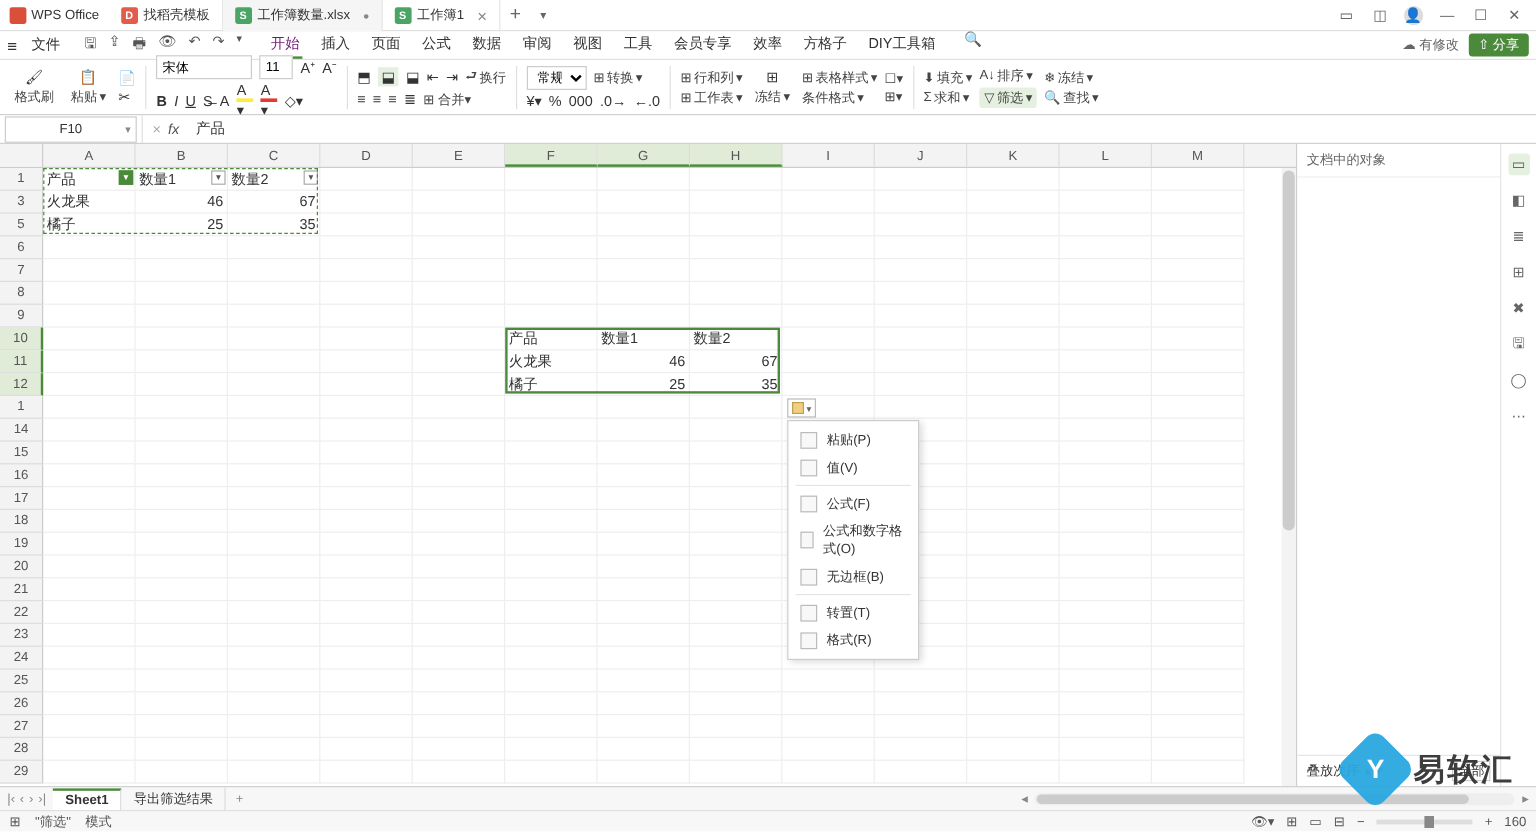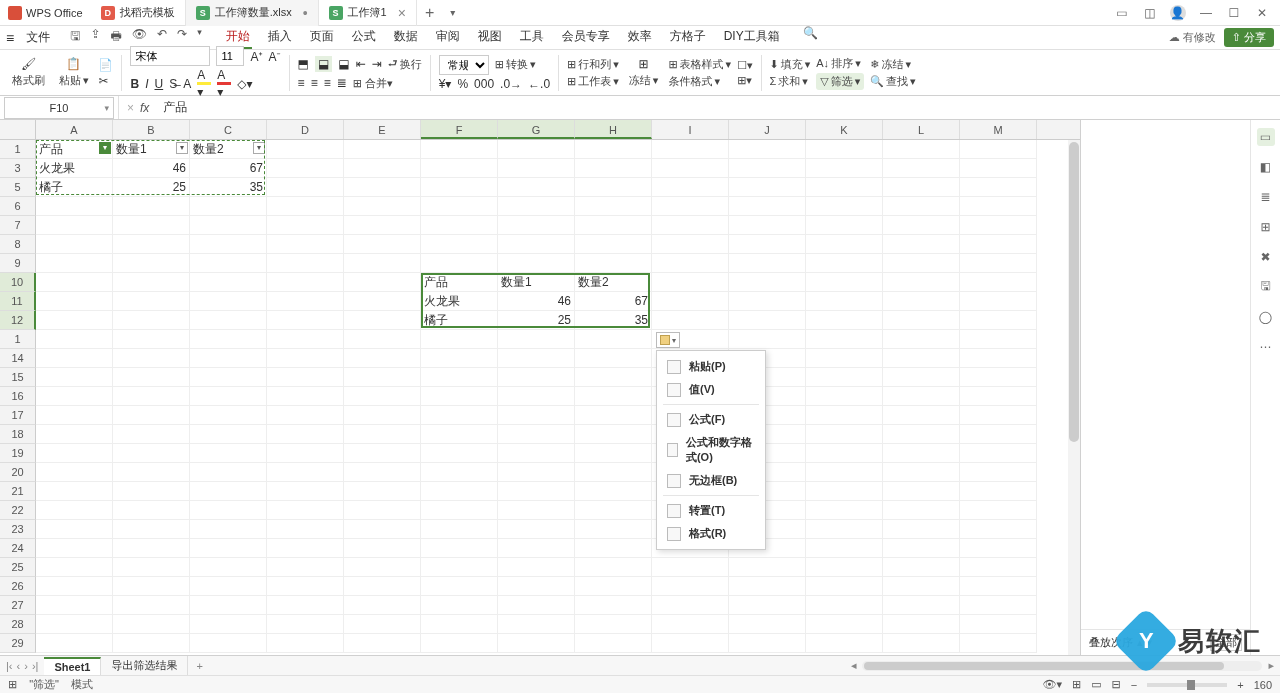--- a/index.html
+++ b/index.html
@@ -21,21 +21,21 @@
 
 
 .menubar { height: 24px; display: flex; align-items: center; padding: 0 6px; gap: 2px; border-bottom: 1px solid #e0e0e0; }
 .menu-left { display: flex; align-items: center; gap: 8px; }
 .hamburger { font-size: 14px; }
 .file-menu { font-size: 12px; padding: 0 4px; }
 .qat { display: flex; gap: 10px; padding: 0 8px; }
 .qat-icon { color: #555; cursor: pointer; }
 .menu-tabs { display: flex; gap: 14px; margin-left: 12px; }
 .menu-tab { font-size: 12px; padding: 2px 2px; cursor: pointer; }
-.menu-tab.active { color: #b91c1c; border-bottom: 2px solid #4a8a3a; }
+.menu-tab.active { color: #701a75; border-bottom: 2px solid #4a8a3a; }
 .menu-right { margin-left: auto; display: flex; align-items: center; gap: 8px; }
 .has-changes { color: #666; font-size: 11px; display: flex; align-items: center; gap: 3px; }
 .share-btn { background: #4a8a3a; color: #fff; padding: 2px 8px; border-radius: 3px; font-size: 11px; display: flex; align-items: center; gap: 3px; }
 
 
 .ribbon { height: 46px; display: flex; align-items: center; padding: 4px 8px; border-bottom: 1px solid #d0d0d0; gap: 6px; }
 .rib-group { display: flex; flex-direction: column; align-items: center; gap: 2px; padding: 0 4px; }
 .rib-sep { width: 1px; height: 36px; background: #e0e0e0; margin: 0 2px; }
 .rib-btn { font-size: 11px; color: #444; display: flex; align-items: center; gap: 2px; cursor: pointer; }
 .font-select { border: 1px solid #ccc; height: 20px; font-size: 11px; padding: 0 4px; background: #fff; }
@@ -87,21 +87,21 @@
 .paste-sel { position: absolute; border: 2px solid #4a8a3a; pointer-events: none; }
 .filter-drop { position: absolute; right: 1px; top: 2px; width: 12px; height: 12px; border: 1px solid #aaa; background: #fff; font-size: 8px; line-height: 10px; text-align: center; color: #555; }
 
 
 .paste-opts-btn { position: absolute; width: 24px; height: 16px; border: 1px solid #bbb; background: #fff; display: flex; align-items: center; justify-content: center; gap: 2px; cursor: pointer; }
 .paste-opts-btn .clip { width: 10px; height: 10px; background: #f0d080; border: 1px solid #c0a050; }
 .paste-opts-btn .arr { font-size: 8px; color: #666; }
 
 
 .ctx-menu { position: absolute; width: 110px; background: #fff; border: 1px solid #ccc; box-shadow: 2px 2px 6px rgba(0,0,0,0.15); padding: 4px 0; z-index: 100; }
-.ctx-item { display: flex; align-items: center; gap: 8px; padding: 4px 10px; font-size: 11px; cursor: pointer; font-weight: bold; }
+.ctx-item { display: flex; align-items: center; gap: 8px; padding: 4px 10px; font-size: 11px; cursor: pointer; }
 .ctx-sep { height: 1px; background: #e5e5e5; margin: 3px 6px; }
 .ctx-icon { width: 14px; height: 14px; border: 1px solid #bbb; background: #f8f8f8; }
 
 
 .sheet-tabs { height: 20px; display: flex; align-items: center; border-top: 1px solid #d0d0d0; background: #f7f7f7; font-size: 11px; }
 .nav-arrows { display: flex; gap: 4px; padding: 0 6px; color: #888; }
 .sheet-tab { padding: 2px 10px; border-right: 1px solid #ddd; cursor: pointer; }
 .sheet-tab.active { background: #fff; font-weight: bold; border-top: 2px solid #4a8a3a; }
 .sheet-add { padding: 0 8px; color: #888; }
 .hscroll { flex: 1; display: flex; align-items: center; justify-content: flex-end; padding-right: 6px; }
@@ -799,20 +799,21 @@
           </div>
         </div>
     </div>
     <div class="vscroll">
         <div class="vscroll-thumb"></div>
       </div>
   </div>
 
   <div class="right-panel">
     <div class="panel-main">
+      <div class="panel-sub">文档中的对象</div>
       <div class="panel-body"></div>
       <div class="panel-footer">
         <span>叠放次序</span>
         <span class="dn">▴</span>
         <span class="dn">▾</span>
         <span style="margin-left:auto;border:1px solid #ccc;padding:0 4px">全部</span>
       </div>
     </div>
     <div class="side-icons">
       <span class="side-icon active">▭</span>

